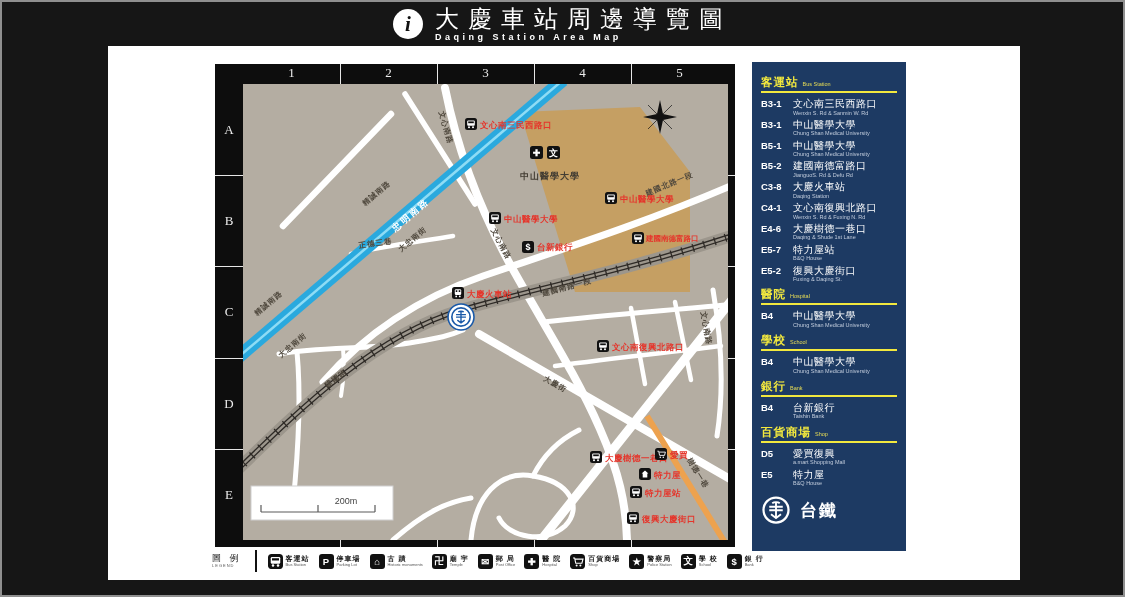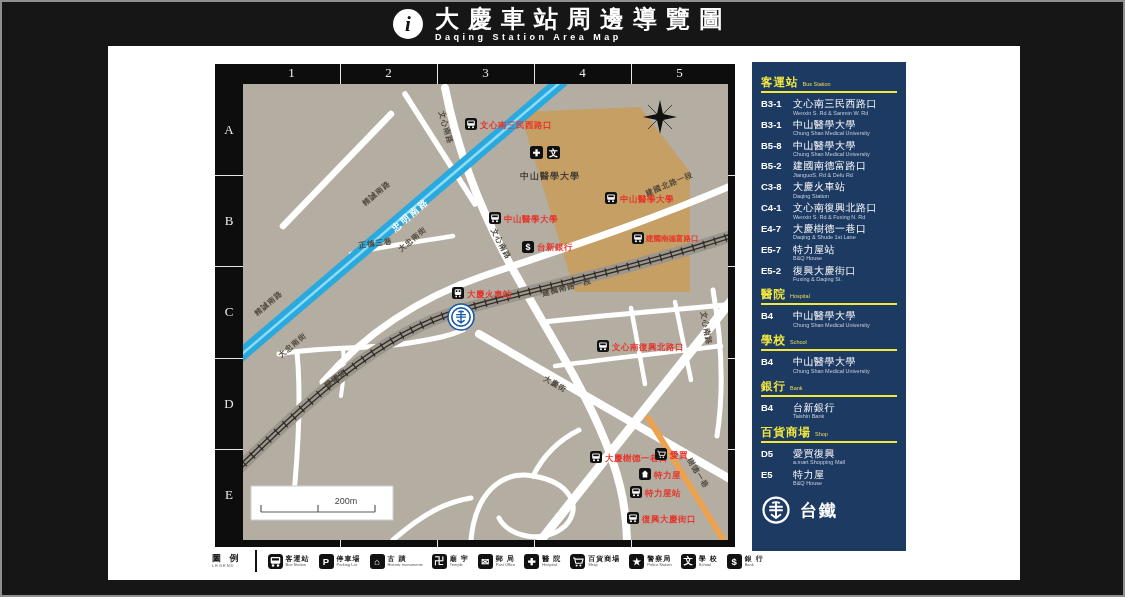--- a/index.html
+++ b/index.html
@@ -7,21 +7,21 @@
         border:2px solid #8f8f8f;box-sizing:border-box;overflow:hidden;
         font-family:"Liberation Sans",sans-serif;}
 
   
   .hdr{position:absolute;left:0;top:0;width:100%;height:44px;display:flex;
        align-items:center;justify-content:center;gap:12px;}
   .info-ic{width:30px;height:30px;border-radius:50%;background:#fff;color:#111;
        display:flex;align-items:center;justify-content:center;
        font-family:"Liberation Serif",serif;font-style:italic;font-weight:bold;font-size:21px;}
   .hdr-txt{display:flex;flex-direction:column;line-height:1.05;}
-  .hdr-title{color:#fff;font-size:24px;font-weight:bold;letter-spacing:9px;}
+  .hdr-title{color:#fff;font-size:24px;font-weight:normal;letter-spacing:9px;}
   .hdr-sub{color:#fff;font-size:9px;font-weight:bold;letter-spacing:3.5px;margin-top:2px;}
 
   
   .board{position:absolute;left:106px;top:44px;width:912px;height:534px;background:#fff;}
 
   
   .map-panel{position:absolute;left:107px;top:18px;width:520px;height:483px;background:#0d0d0d;}
   .map-svg{position:absolute;left:28px;top:20px;}
   .gc{position:absolute;top:1px;height:18px;color:#ececec;text-align:center;
       font-family:"Liberation Serif",serif;font-size:13px;width:97px;}
@@ -41,21 +41,21 @@
   .sb-code{width:27px;flex:none;font-size:9.5px;font-weight:bold;}
   .sb-nm{display:flex;flex-direction:column;line-height:1.15;}
   .sb-name{font-size:10px;letter-spacing:0.5px;}
   .sb-en{font-size:5.5px;color:#c3cddd;}
   .sb-logo{display:flex;align-items:center;gap:9px;margin-top:9px;}
   .sb-logo .lbl{font-size:17px;font-weight:bold;letter-spacing:2px;}
 
   
   .lgb{position:absolute;left:104px;top:504px;display:flex;align-items:center;gap:9px;}
   .lg-title{display:flex;flex-direction:column;line-height:1.1;margin-right:2px;}
-  .lg-title .zh{font-size:9px;font-weight:bold;color:#1a1a1a;letter-spacing:3px;}
+  .lg-title .zh{font-size:9px;font-weight:normal;color:#1a1a1a;letter-spacing:3px;}
   .lg-title .en{font-size:4px;color:#555;letter-spacing:1px;}
   .lg-div{width:2px;height:22px;background:#111;margin:0 2px;}
   .lg-item{display:flex;align-items:center;gap:3px;}
   .lg-ic{width:15px;height:15px;background:#111;border-radius:3px;color:#fff;flex:none;
          display:flex;align-items:center;justify-content:center;font-size:9.5px;font-weight:bold;}
   .lg-txt{display:flex;flex-direction:column;line-height:1.1;}
   .lg-zh{font-size:7px;font-weight:bold;color:#1a1a1a;letter-spacing:1px;}
   .lg-en{font-size:4px;color:#555;}
 
   
@@ -281,21 +281,21 @@
           </span>
       </div>
       <div class="sb-entry">
         <span class="sb-code">B3-1</span>
         <span class="sb-nm">
             <span class="sb-name">中山醫學大學</span>
         <span class="sb-en">Chung Shan Medical University</span>
           </span>
       </div>
       <div class="sb-entry">
-        <span class="sb-code">B5-8</span>
+        <span class="sb-code">B5-1</span>
         <span class="sb-nm">
             <span class="sb-name">中山醫學大學</span>
         <span class="sb-en">Chung Shan Medical University</span>
           </span>
       </div>
       <div class="sb-entry">
         <span class="sb-code">B5-2</span>
         <span class="sb-nm">
             <span class="sb-name">建國南德富路口</span>
         <span class="sb-en">JianguoS. Rd &amp; Defu Rd</span>
@@ -309,21 +309,21 @@
           </span>
       </div>
       <div class="sb-entry">
         <span class="sb-code">C4-1</span>
         <span class="sb-nm">
             <span class="sb-name">文心南復興北路口</span>
         <span class="sb-en">Wenxin S. Rd &amp; Fuxing N. Rd</span>
           </span>
       </div>
       <div class="sb-entry">
-        <span class="sb-code">E4-7</span>
+        <span class="sb-code">E4-6</span>
         <span class="sb-nm">
             <span class="sb-name">大慶樹德一巷口</span>
         <span class="sb-en">Daqing &amp; Shude 1st Lane</span>
           </span>
       </div>
       <div class="sb-entry">
         <span class="sb-code">E5-7</span>
         <span class="sb-nm">
             <span class="sb-name">特力屋站</span>
         <span class="sb-en">B&amp;Q House</span>

